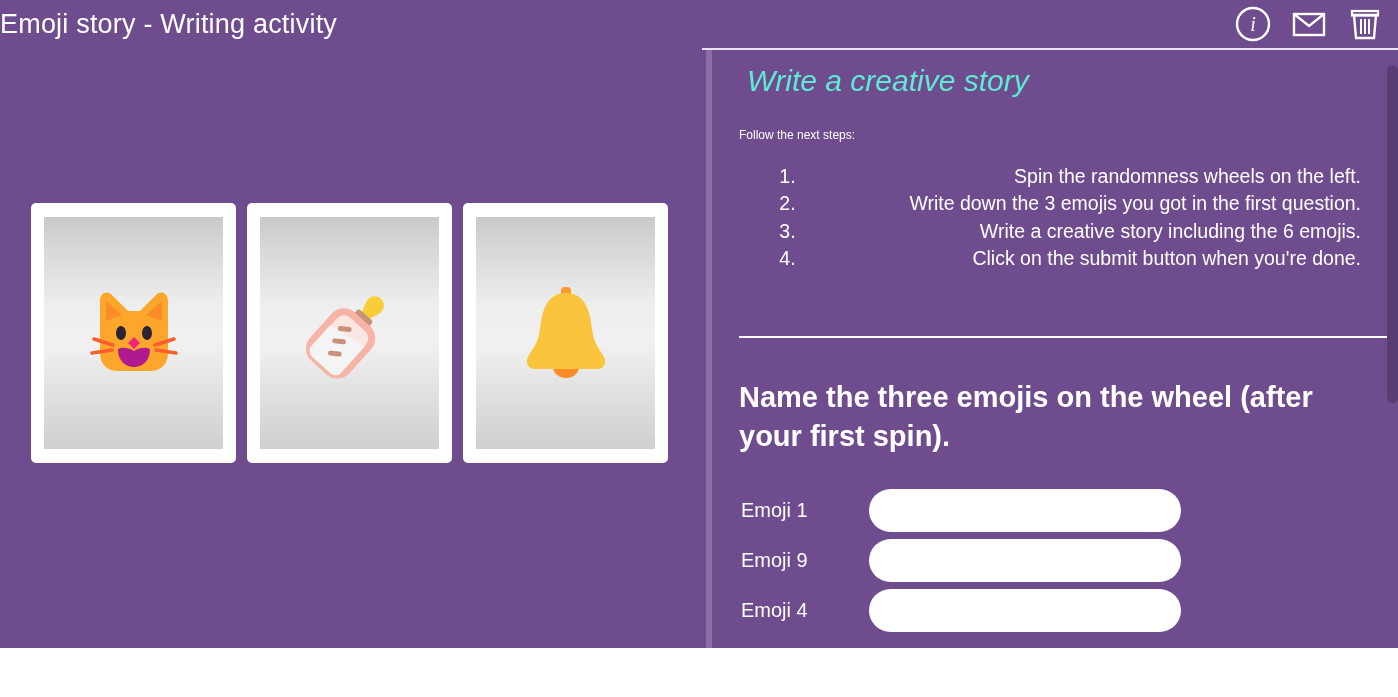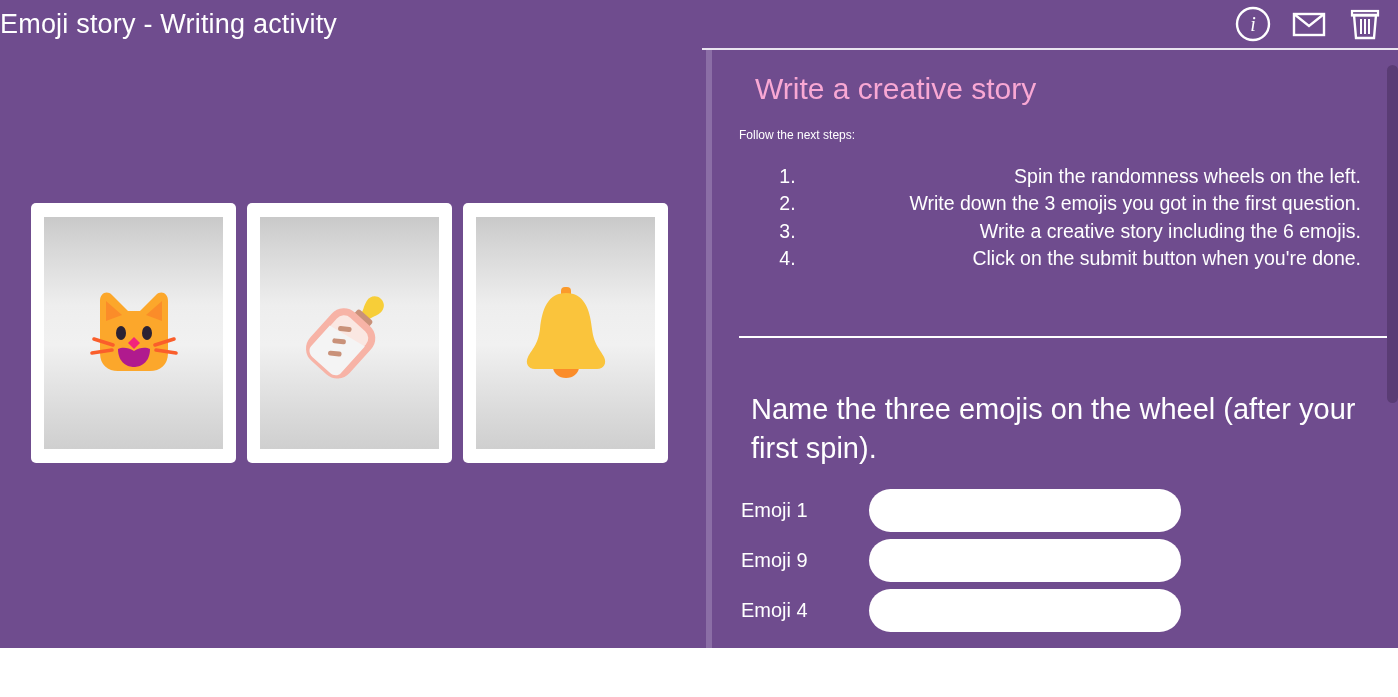--- a/index.html
+++ b/index.html
@@ -158,26 +158,27 @@
     background: #6f4c8e;
     overflow: hidden;
   }
   .instructions {
     position: absolute;
     left: 24px;
     top: 0px;
     width: 636px;
   }
   .section-title {
-    color: #f9a8d4;
+    color: #5eead4;
     font-size: 30px;
-    margin: 16px;
+    margin: 8px;
     padding: 0;
     font-weight: normal;
     line-height: 46px;
+    font-style: italic;
   }
   .lead-text {
     color: #ffffff;
     font-size: 12px;
     margin: 0;
     padding: 0;
     line-height: 26px;
     position: absolute;
     top: 72px;
     left: 0;
@@ -206,22 +207,22 @@
 
   .question-block {
     position: absolute;
     left: 24px;
     top: 328px;
     width: 640px;
   }
   .question-title {
     color: #ffffff;
     font-size: 29px;
-    font-weight: normal;
-    margin: 12px;
+    font-weight: bold;
+    margin: 0;
     line-height: 39px;
     width: 625px;
   }
 
   .fields {
     position: absolute;
     left: 12px;
     top: 439px;
     width: 660px;
   }

